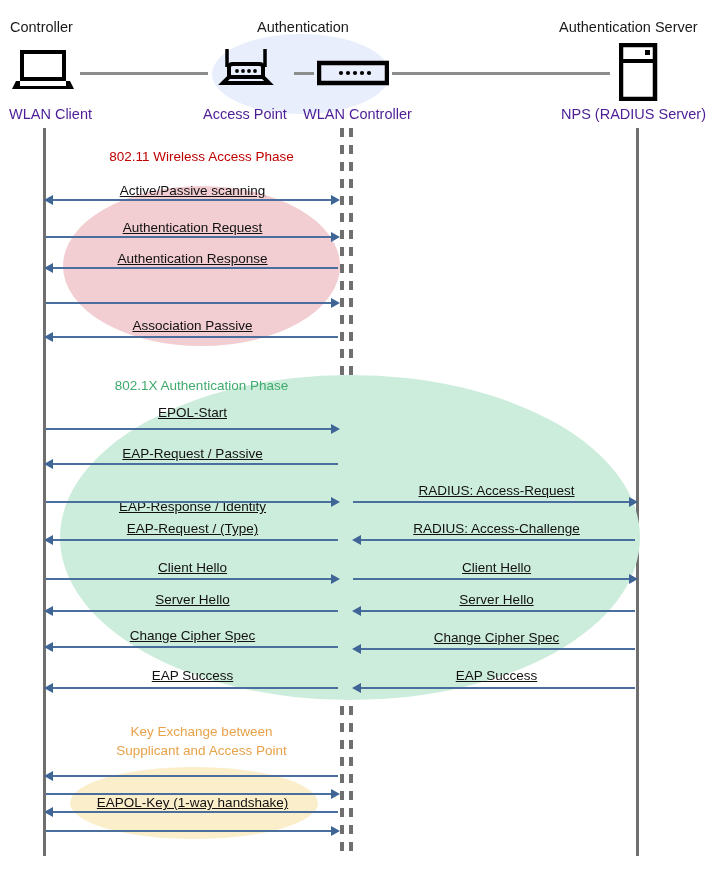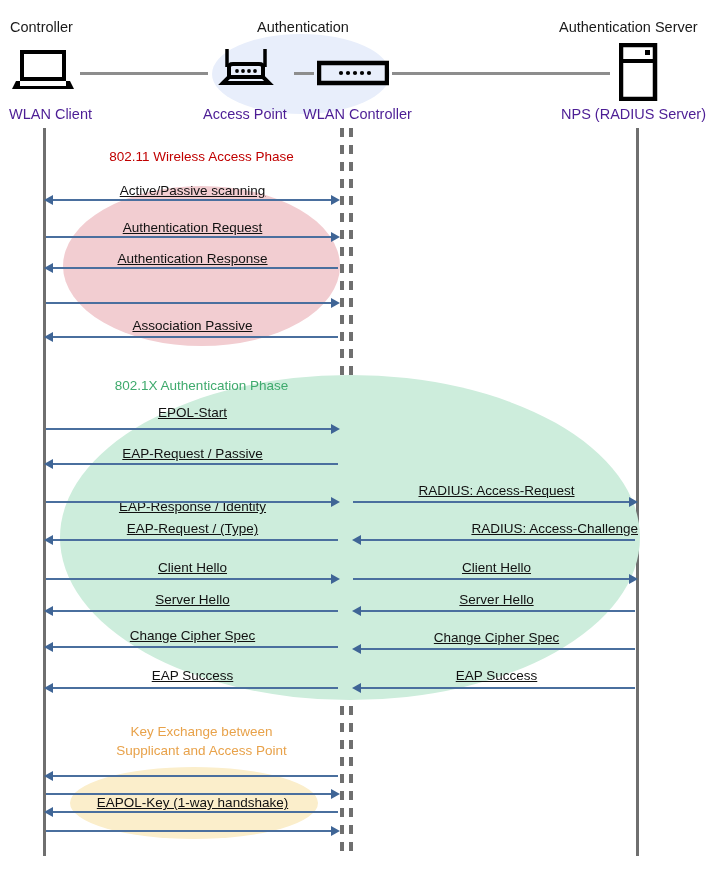--- a/index.html
+++ b/index.html
@@ -143,21 +143,21 @@
   <div class="arrow-head right" style="left:331px;top:497px;"></div>
 
   <div class="msg-label" style="left:355px;top:483px;width:283px;">RADIUS: Access-Request</div>
   <div class="arrow-line" style="left:353px;top:501px;width:280px;"></div>
   <div class="arrow-head right" style="left:629px;top:497px;"></div>
 
   <div class="msg-label" style="left:45px;top:521px;width:295px;">EAP-Request / (Type)</div>
   <div class="arrow-line" style="left:46px;top:539px;width:292px;"></div>
   <div class="arrow-head left" style="left:44px;top:535px;"></div>
 
-  <div class="msg-label" style="left:355px;top:521px;width:283px;text-align:right;">RADIUS: Access-Challenge</div>
+  <div class="msg-label" style="left:355px;top:521px;width:283px;">RADIUS: Access-Challenge</div>
   <div class="arrow-line" style="left:355px;top:539px;width:280px;"></div>
   <div class="arrow-head left" style="left:352px;top:535px;"></div>
 
   <div class="msg-label" style="left:45px;top:560px;width:295px;">Client Hello</div>
   <div class="arrow-line" style="left:46px;top:578px;width:290px;"></div>
   <div class="arrow-head right" style="left:331px;top:574px;"></div>
 
   <div class="msg-label" style="left:355px;top:560px;width:283px;">Client Hello</div>
   <div class="arrow-line" style="left:353px;top:578px;width:280px;"></div>
   <div class="arrow-head right" style="left:629px;top:574px;"></div>

